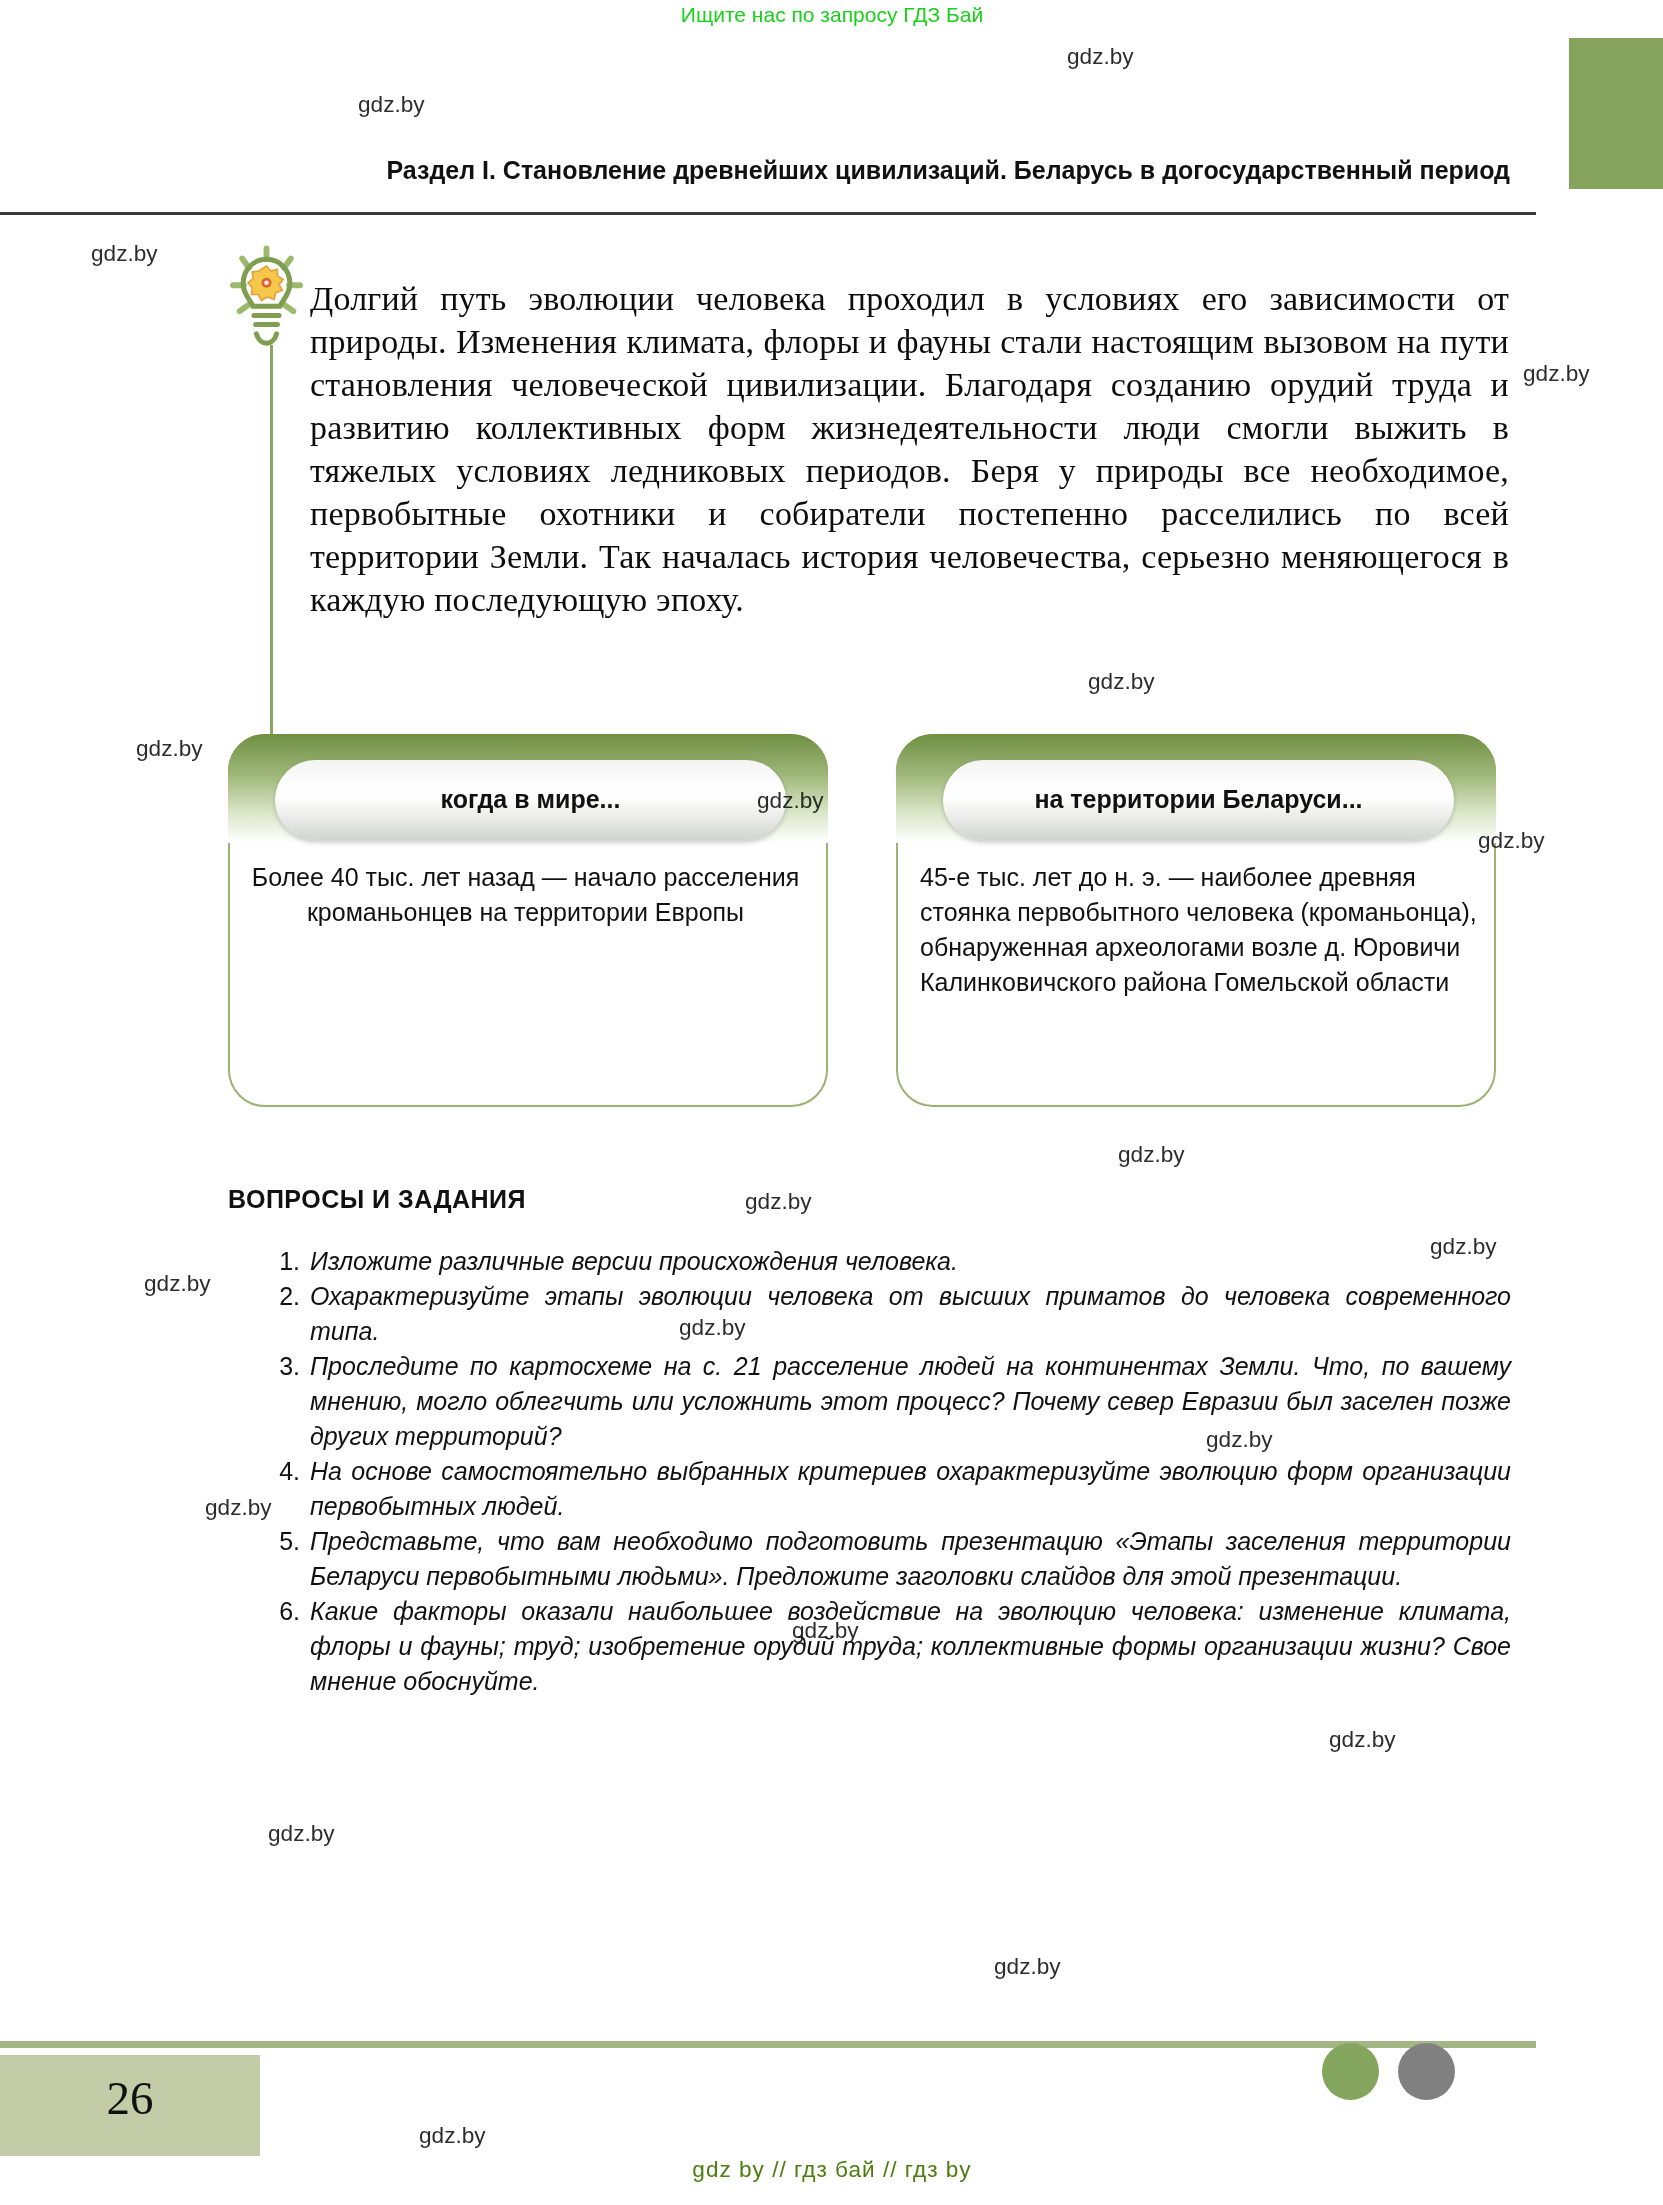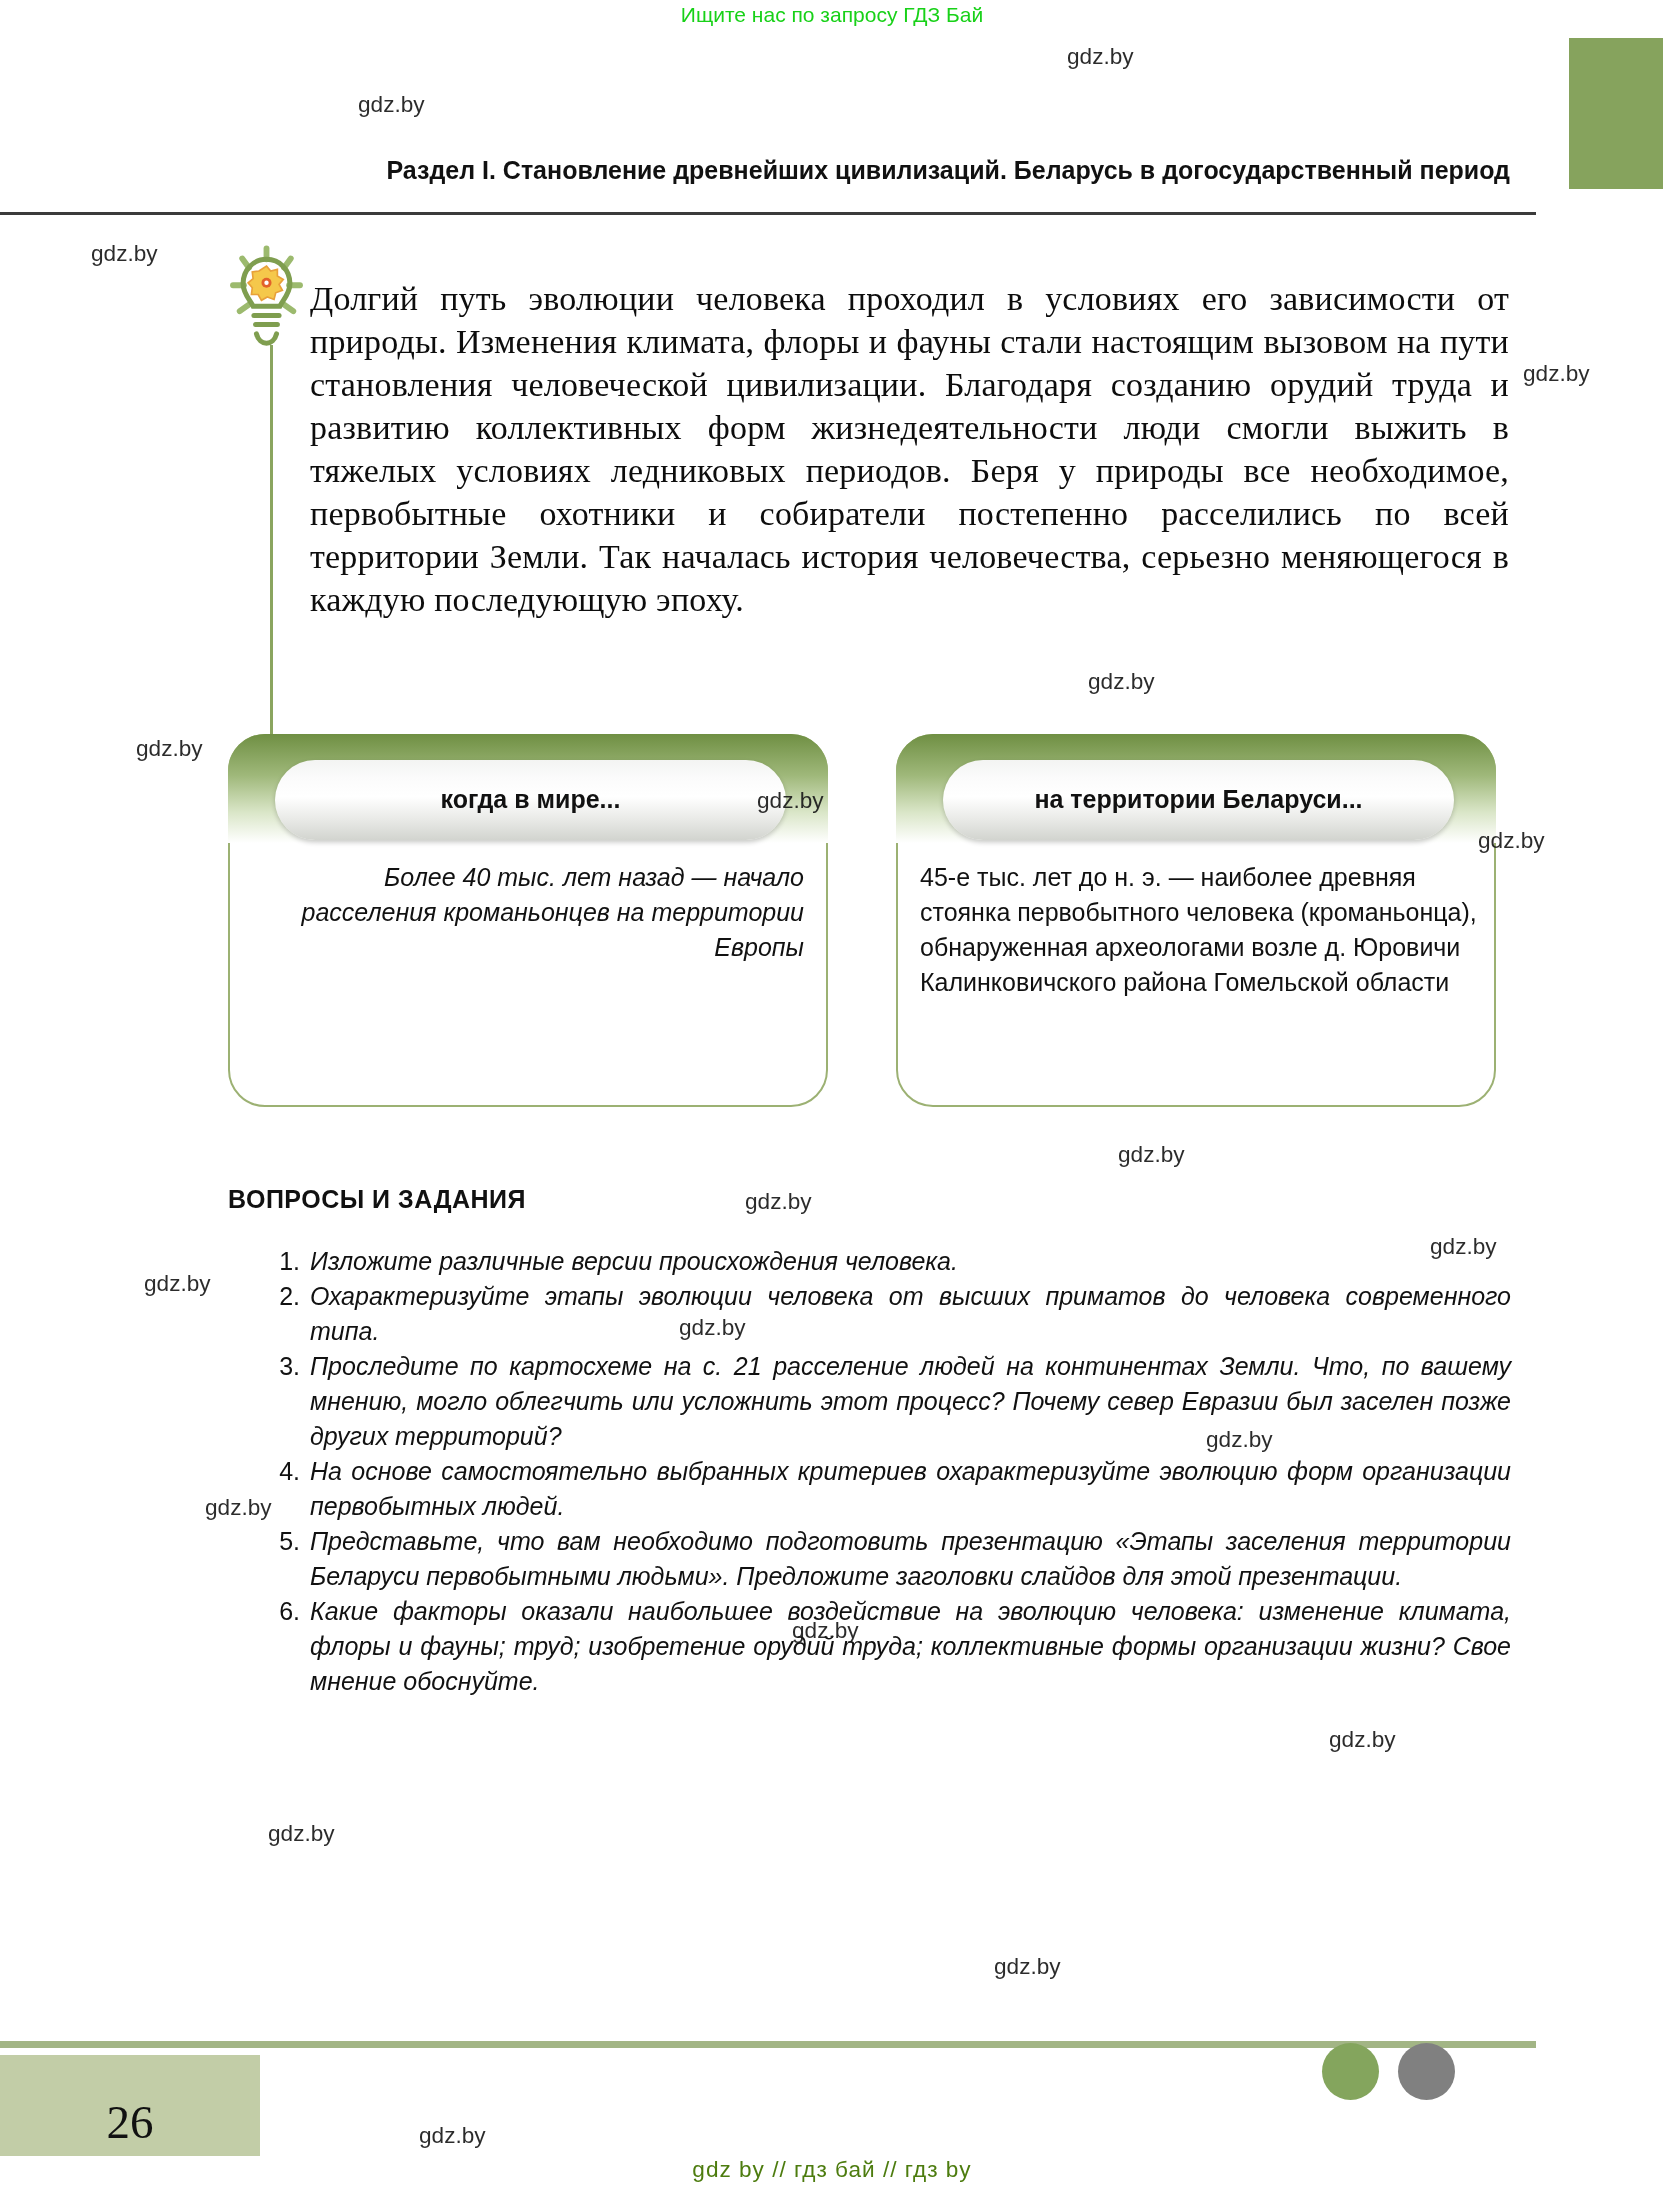--- a/index.html
+++ b/index.html
@@ -147,21 +147,21 @@
   }
   .card-body {
     position: absolute;
     top: 124px;
     left: 17px;
     width: 567px;
     font-size: 25px;
     line-height: 35px;
     color: #111111;
   }
-  .card.left .card-body  { text-align: right; padding-right: 10px; width: 557px; font-style: italic;}
+  .card.left .card-body  { text-align: center; padding-right: 10px; width: 557px;}
   .card.right .card-body { text-align: left; padding-left: 5px; }
 
   
   .q-heading {
     position: absolute;
     top: 1185px;
     left: 228px;
     font-size: 25px;
     font-weight: bold;
     letter-spacing: 0.5px;
@@ -217,21 +217,20 @@
   }
   .page-num {
     position: absolute;
     top: 2071px;
     left: 0;
     width: 260px;
     text-align: center;
     font-family: "Liberation Serif", serif;
     font-size: 47px;
     color: #111111;
-    margin-top: 24px;
   }
   .dot {
     position: absolute;
     top: 2043px;
     width: 57px;
     height: 57px;
     border-radius: 50%;
   }
   .dot.green { left: 1322px; background: #84a55d; }
   .dot.grey  { left: 1398px; background: #808080; }

